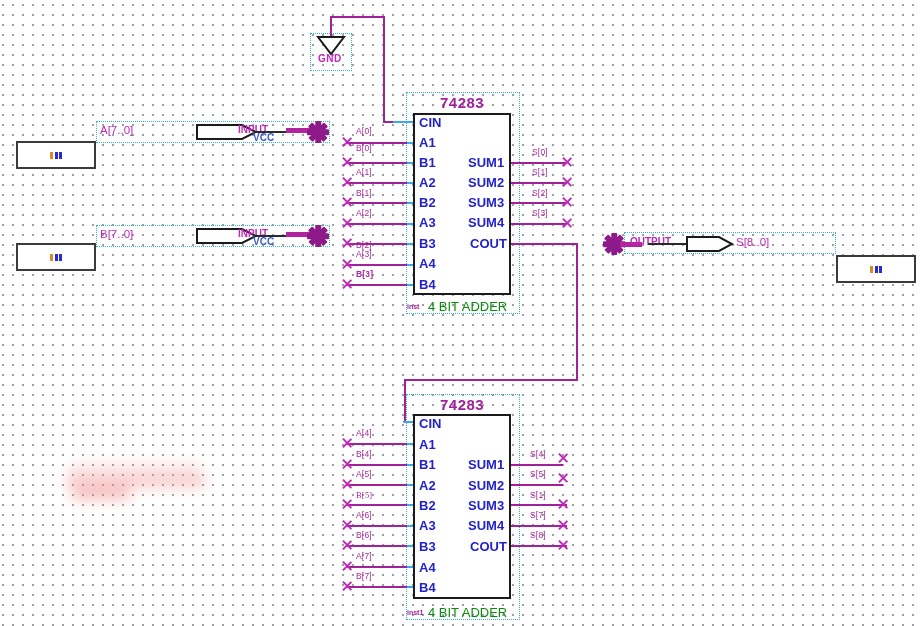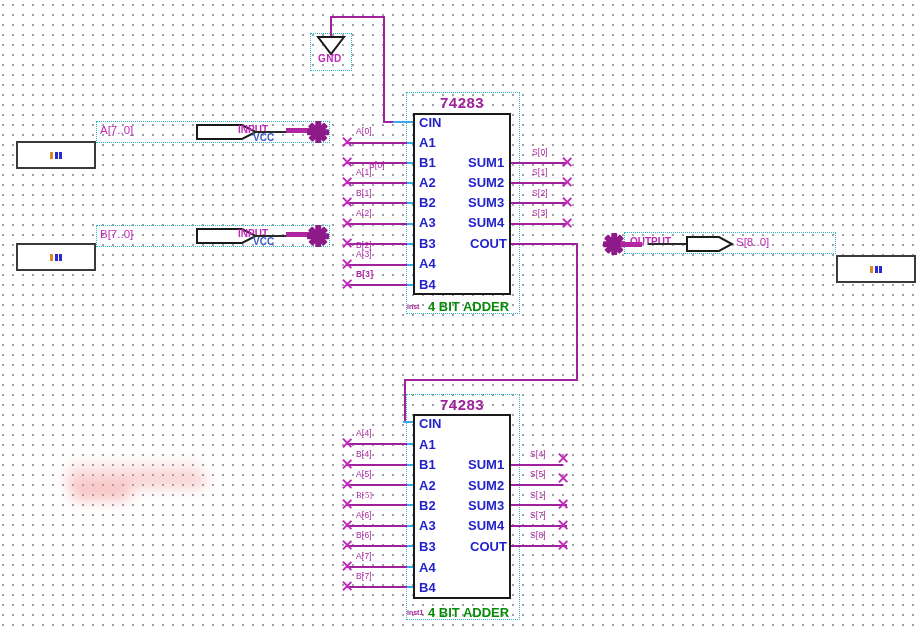--- a/index.html
+++ b/index.html
@@ -41,21 +41,21 @@
     position:absolute;color:#a0219b;
     font-size:15px;font-weight:bold;letter-spacing:.5px;
     white-space:nowrap;
   }
   .pin-lbl{
     position:absolute;color:#2222cc;
     font-size:13px;font-weight:bold;white-space:nowrap;
   }
   .chip-foot{
     position:absolute;color:#0a8a0a;
-    font-size:13px;font-weight:bold;white-space:nowrap;
+    font-size:13px;font-weight:normal;white-space:nowrap;
   }
   .chip-inst{
     position:absolute;color:#a0219b;
     font-size:7px;font-weight:bold;white-space:nowrap;
   }
 
   
   .net{
     position:absolute;color:#b0249f;
     font-size:8.5px;white-space:nowrap;letter-spacing:.2px;
@@ -222,21 +222,21 @@
   <div class="w-pin" style="left:347px;top:243px;width:66px;height:2px;"></div>
   <div class="w-pin" style="left:347px;top:264px;width:66px;height:2px;"></div>
   <div class="w-pin" style="left:347px;top:284px;width:66px;height:2px;"></div>
 
   <div class="w-sig" style="left:347px;top:142px;width:60px;height:1.8px;"></div>
   <div class="xmark" style="left:341px;top:136px;"></div>
   <div class="net" style="left:356px;top:126px;">A[0]</div>
 
   <div class="w-sig" style="left:347px;top:162px;width:60px;height:1.8px;"></div>
   <div class="xmark" style="left:341px;top:156px;"></div>
-  <div class="net" style="left:356px;top:160px;margin-left:13px;">B[0]</div>
+  <div class="net" style="left:356px;top:143px;">B[0]</div>
 
   <div class="w-sig" style="left:347px;top:182px;width:60px;height:1.8px;"></div>
   <div class="xmark" style="left:341px;top:176px;"></div>
   <div class="net" style="left:356px;top:167px;">A[1]</div>
 
   <div class="w-sig" style="left:347px;top:202px;width:60px;height:1.8px;"></div>
   <div class="xmark" style="left:341px;top:196px;"></div>
   <div class="net" style="left:356px;top:188px;">B[1]</div>
 
   <div class="w-sig" style="left:347px;top:223px;width:60px;height:1.8px;"></div>

